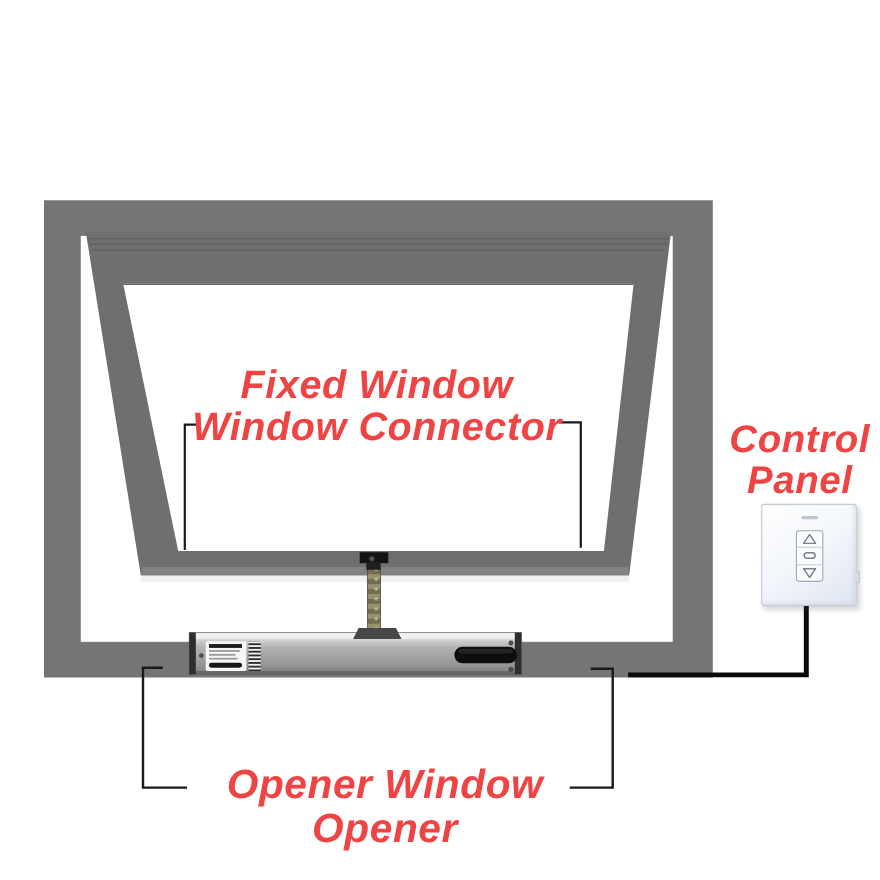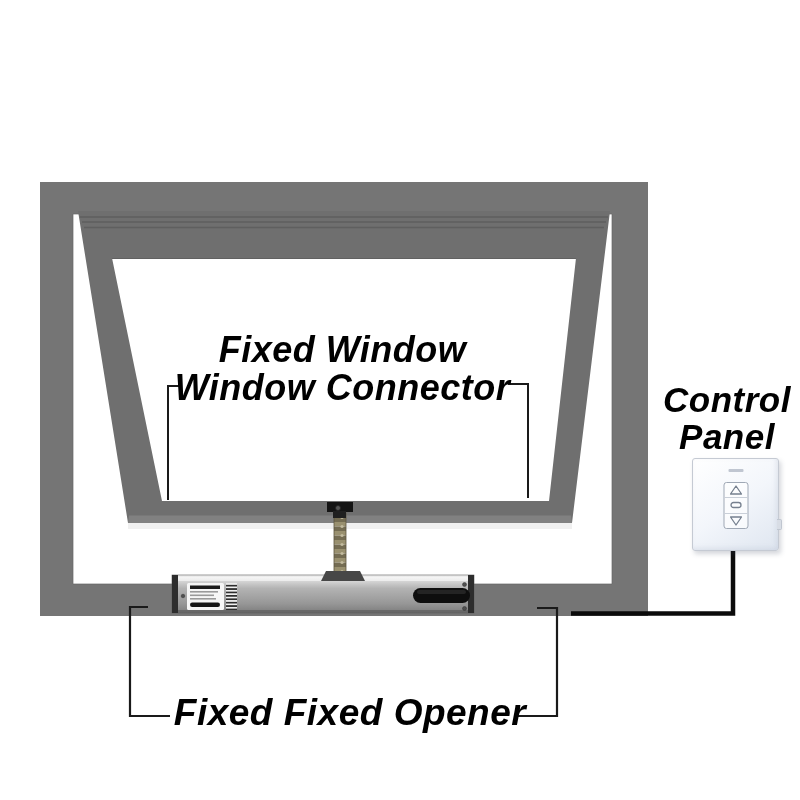--- a/index.html
+++ b/index.html
@@ -2,21 +2,21 @@
 <html><head>
 <meta charset="utf-8">
 <style>
   html,body{margin:0;padding:0;background:#ffffff;}
   #canvas{
     position:relative;width:800px;height:800px;background:#ffffff;
     font-family:"Liberation Sans", sans-serif;overflow:hidden;
   }
   #scene{position:absolute;left:0;top:0;width:800px;height:800px;}
   .diagram-label{
-    position:absolute;text-align:center;color:#000000;
+    position:absolute;text-align:center;color:#ef4444;
     font-style:italic;font-weight:700;letter-spacing:0.5px;
   }
   #connector-label{left:145px;top:331px;width:395px;font-size:36px;line-height:38px;}
   #control-label{left:641px;top:381px;width:172px;font-size:35px;line-height:37px;}
   #opener-label{left:140px;top:693px;width:420px;font-size:37px;line-height:40px;}
   
   #control-panel{
     position:absolute;left:692px;top:458px;width:85px;height:91px;
     background:linear-gradient(145deg,#ffffff 0%,#f3f6fb 50%,#dfe6f0 100%);
     border:1px solid #c5cad3;border-radius:3px;
@@ -112,21 +112,21 @@
     <div>Fixed Window</div>
     <div>Window Connector</div>
   </div>
 
   <div class="diagram-label" id="control-label">
     <div>Control</div>
     <div>Panel</div>
   </div>
 
   <div class="diagram-label" id="opener-label">
-    <span>Fixed Fixed Opener</span>
+    <span>Opener Window Opener</span>
   </div>
 
   <div id="control-panel">
     <div id="panel-brand"></div>
     <div id="panel-buttons">
       <div class="panel-btn">
         <svg width="13" height="10" viewBox="0 0 13 10">
           <polygon points="6.5,1 12,9 1,9" fill="none" stroke="#76808f" stroke-width="1.3" stroke-linejoin="round"></polygon>
         </svg>
       </div>

